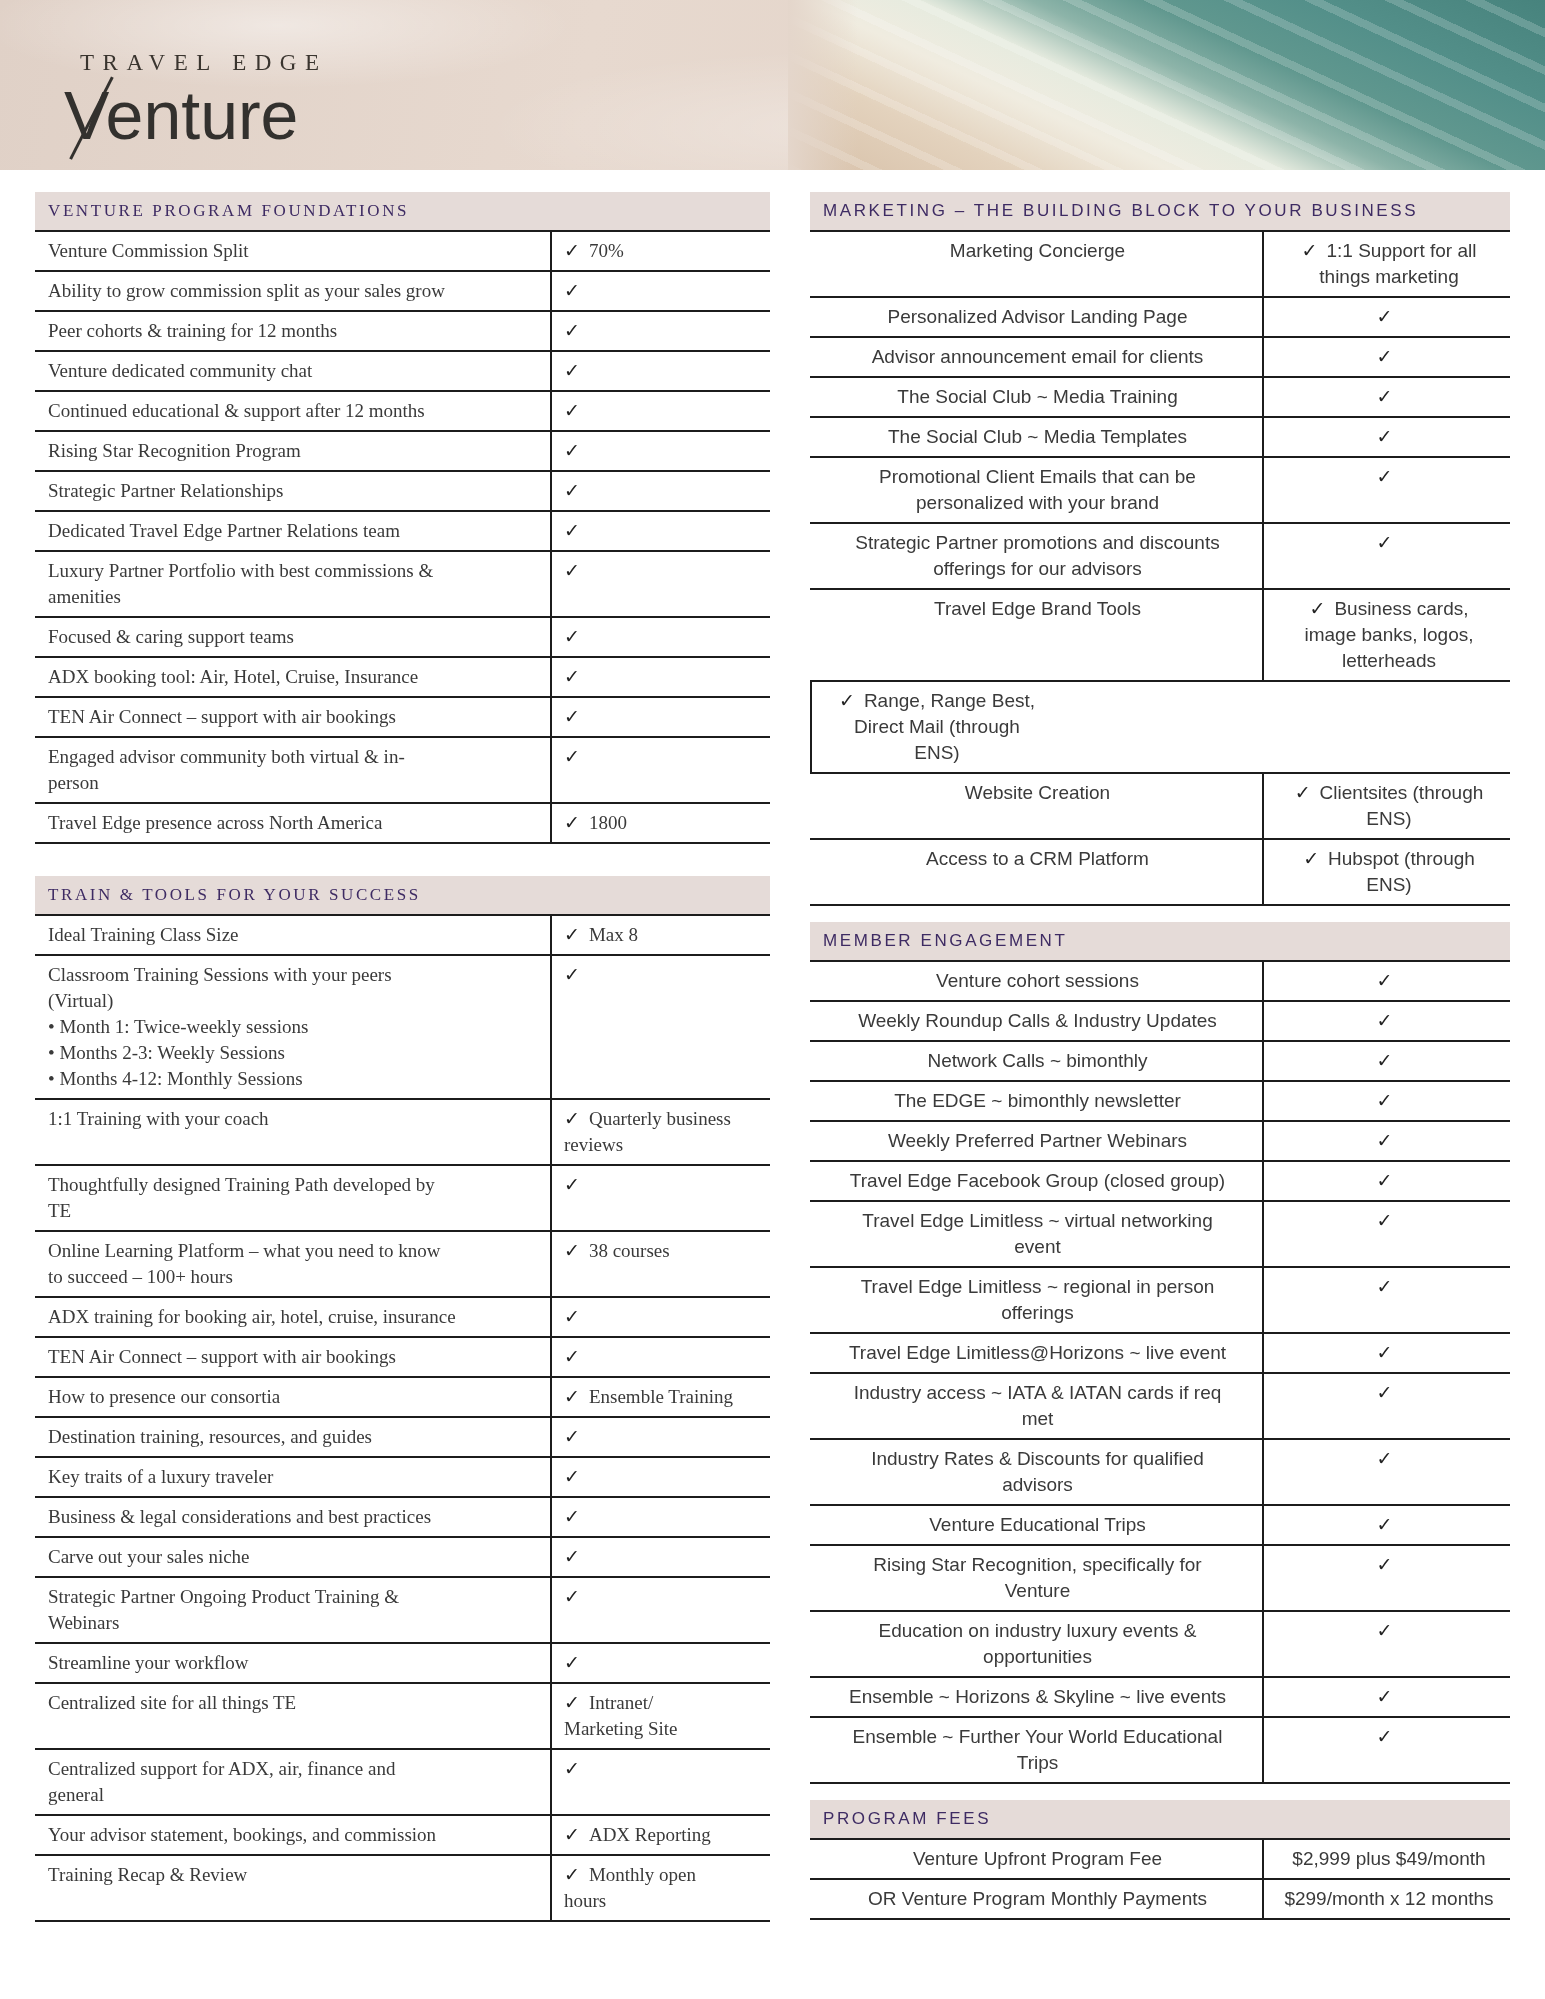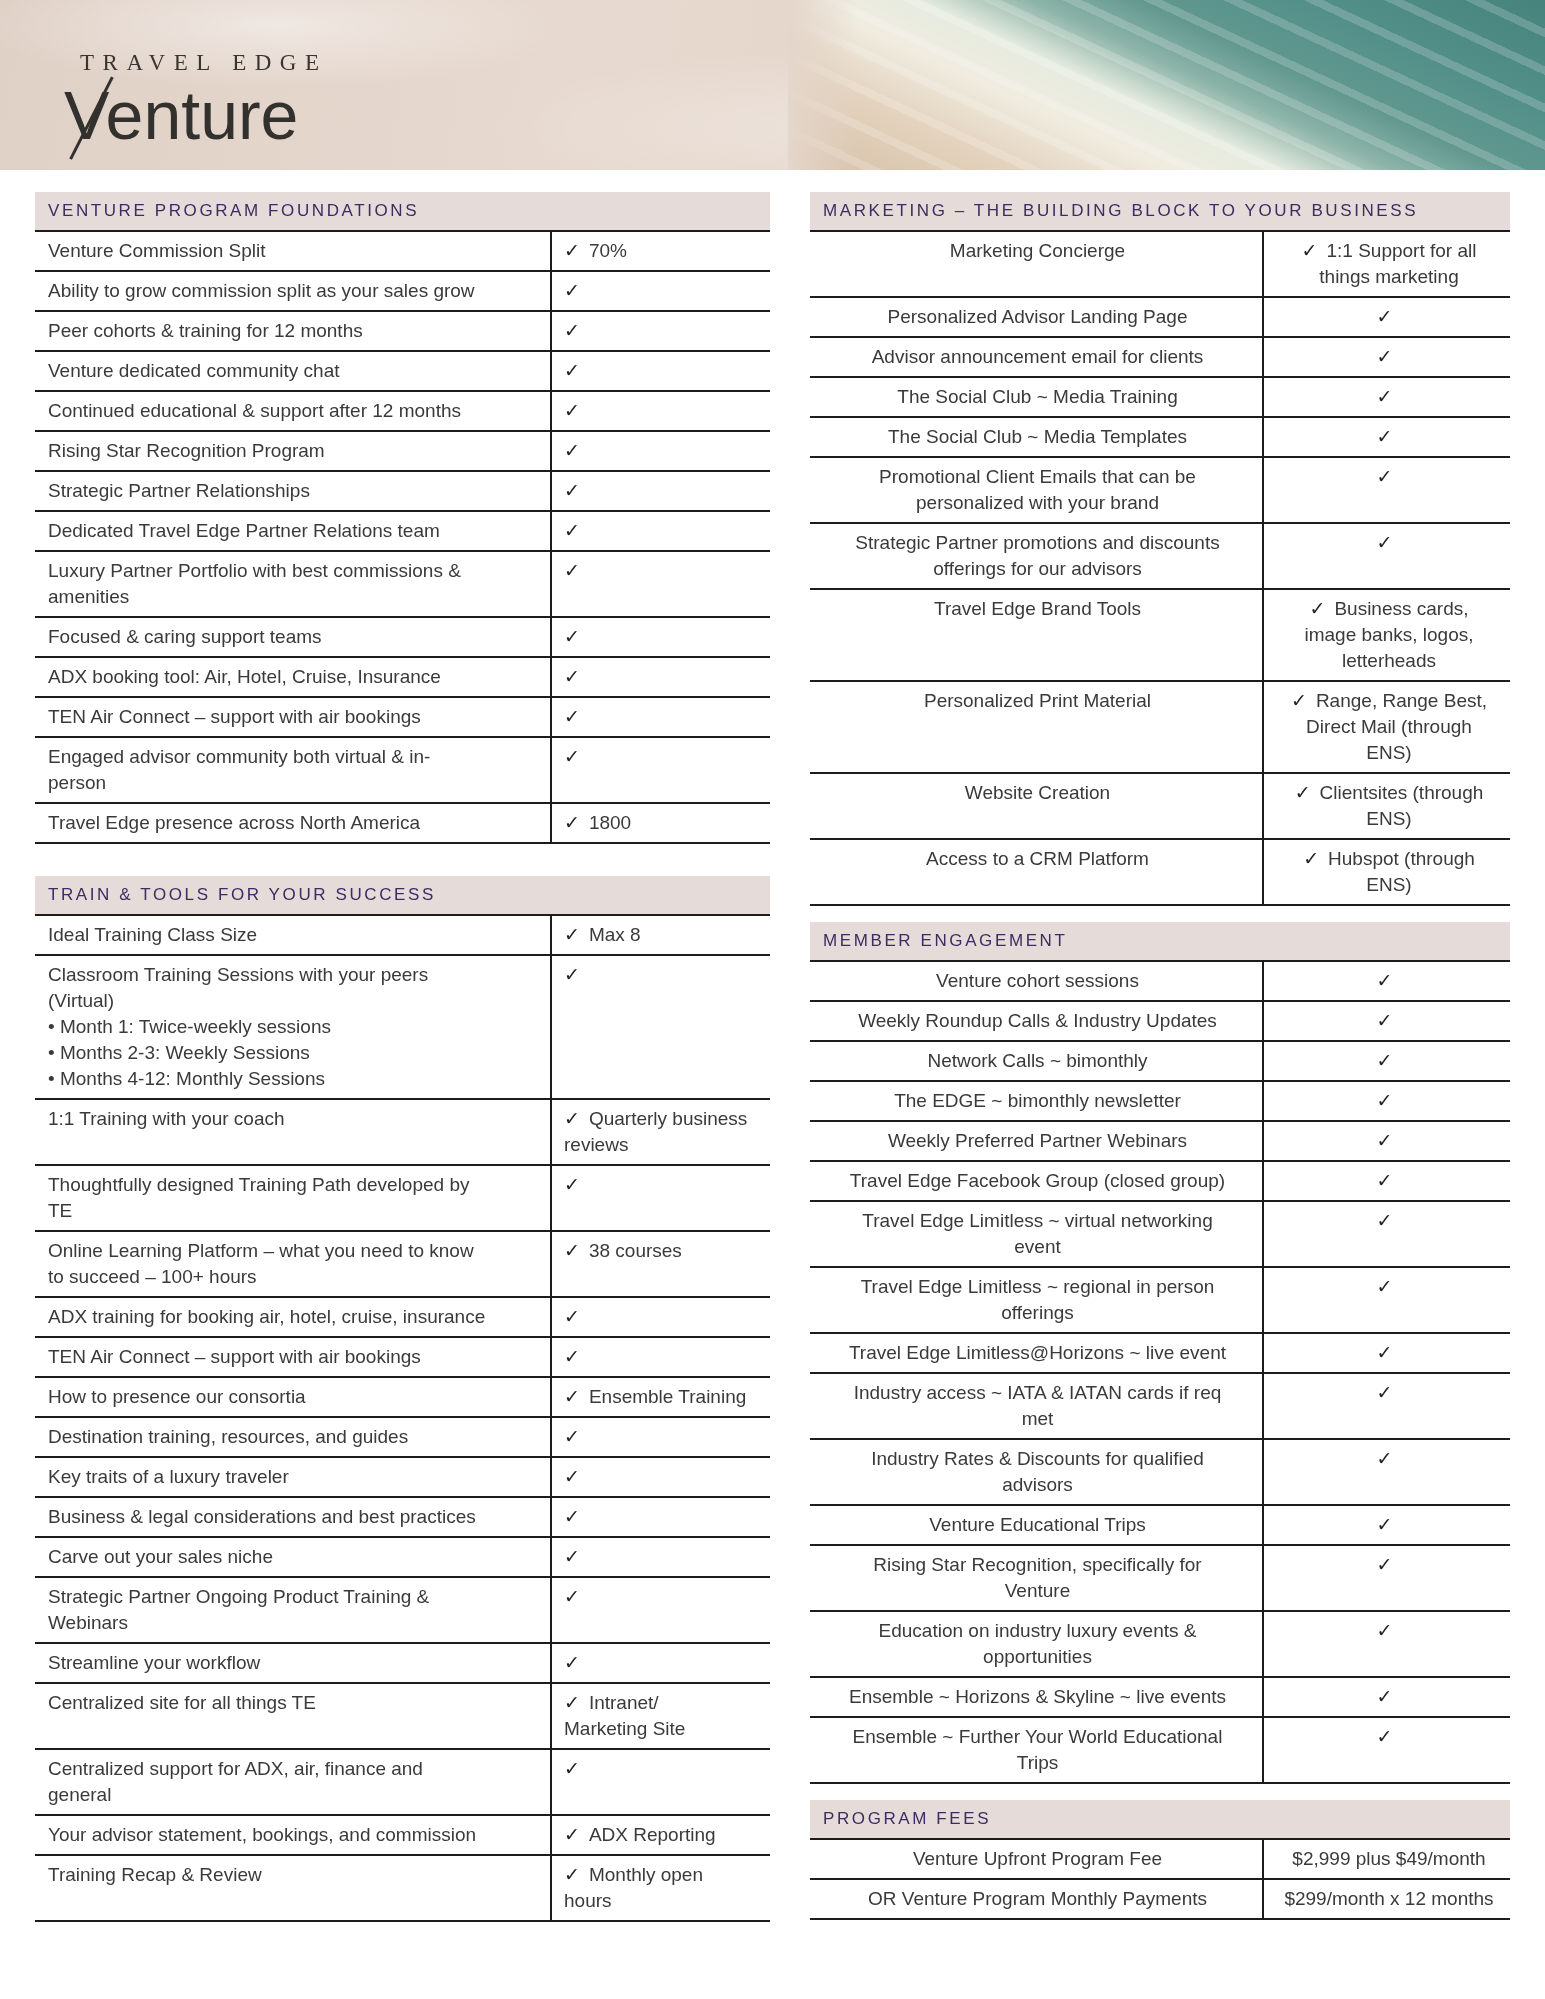--- a/index.html
+++ b/index.html
@@ -35,21 +35,21 @@
     letter-spacing:0px; white-space:nowrap;
   }
   .v-slash{
     position:absolute; left:26px; top:42px; width:2.5px; height:92px;
     background:#33312e; transform:rotate(27deg);
   }
   .logo-wrap{ position:absolute; left:64px; top:30px; width:320px; height:140px; }
 
   
   .col{ position:absolute; top:192px; }
-  .col-left{ left:35px;  width:735px; }
+  .col-left{ left:35px;  width:735px;font-family:Liberation Serif, serif; }
   .col-right{ left:810px; width:700px;text-align:center; }
 
   .section-header{
     height:38px; display:flex; align-items:center;
     background:#e5dbd8; color:#3e2b63;
     font-size:17px; font-weight:500; letter-spacing:2.6px;
     padding-left:13px;
   }
   .section-table{ border-top:2px solid #1c1c1c; }
   .col-left  .section + .section{ margin-top:32px; }
@@ -269,21 +269,20 @@
 offerings for our advisors</div>
     <div class="cell-value"><span class="check">✓</span></div>
   </div>
         <div class="row">
     <div class="cell-label">Travel Edge Brand Tools</div>
     <div class="cell-value"><span class="check">✓</span><span class="value-text">Business cards,
 image banks, logos,
 letterheads</span></div>
   </div>
         <div class="row">
-    <div class="cell-label">Personalized Print Material</div>
     <div class="cell-value"><span class="check">✓</span><span class="value-text">Range, Range Best,
 Direct Mail (through
 ENS)</span></div>
   </div>
         <div class="row">
     <div class="cell-label">Website Creation</div>
     <div class="cell-value"><span class="check">✓</span><span class="value-text">Clientsites (through
 ENS)</span></div>
   </div>
         <div class="row">

